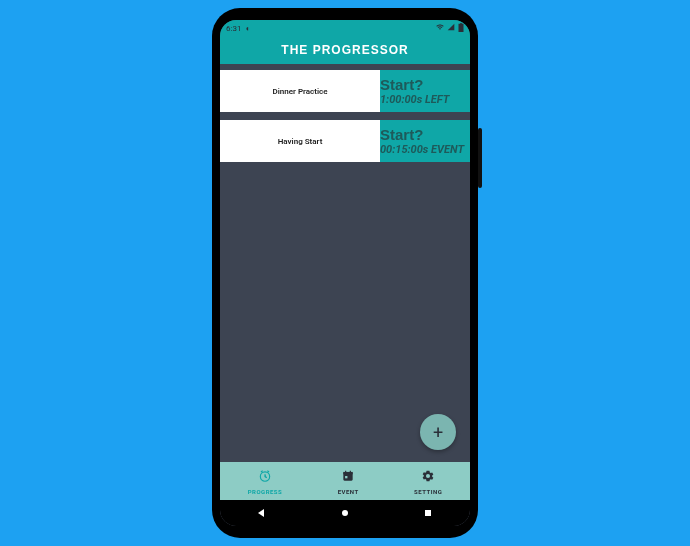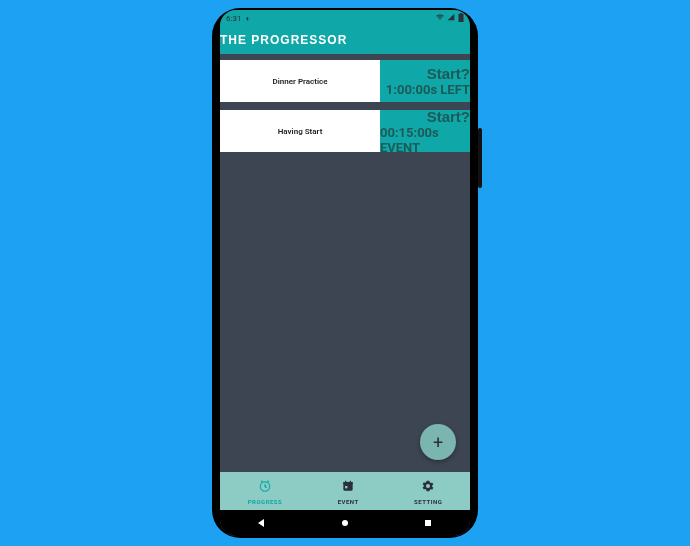--- a/index.html
+++ b/index.html
@@ -12,21 +12,21 @@
     align-items: flex-start;
     font-family: -apple-system, Roboto, Arial, sans-serif;
     overflow: hidden;
   }
   .phone {
     width: 266px;
     height: 530px;
     background: #000;
     border-radius: 28px;
     margin-top: 8px;
-    padding: 2px 8px;
+    padding: 12px 8px;
     position: relative;
   }
   .side-button {
     position: absolute;
     right: -4px;
     top: 120px;
     width: 4px;
     height: 60px;
     background: #111;
     border-radius: 2px;
@@ -51,20 +51,21 @@
     font-size: 8px;
     color: #2a2f38;
   }
   .status-left { display: flex; gap: 4px; align-items: center; }
   .status-right { display: flex; gap: 3px; align-items: center; }
   .app-bar {
     background: #0fa7a7;
     height: 28px;
     display: flex;
     align-items: center;
+    justify-content: center;
     color: #fff;
     font-size: 12px;
     font-weight: 900;
     letter-spacing: 1px;
     font-family: Arial Black, Arial, sans-serif;
   }
   .content {
     flex: 1;
     padding: 6px 0 0 0;
     position: relative;
@@ -83,34 +84,35 @@
     justify-content: center;
     font-size: 8px;
     font-weight: 600;
     color: #222;
   }
   .task-action {
     width: 90px;
     background: #0fa7a7;
     display: flex;
     flex-direction: column;
-    align-items: flex-end;
+    align-items: flex-start;
     justify-content: center;
     color: #1f4a4a;
   }
   .task-action .start {
     font-size: 15px;
     font-weight: 900;
     font-family: Arial Black, Arial, sans-serif;
     color: #1e5a5a;
   }
   .task-action .time {
-    font-size: 13px;
+    font-size: 11px;
     font-weight: 700;
     color: #1e5a5a;
+    font-style: italic;
   }
   .fab {
     position: absolute;
     right: 14px;
     bottom: 50px;
     width: 36px;
     height: 36px;
     border-radius: 50%;
     background: #7bb5b0;
     display: flex;

